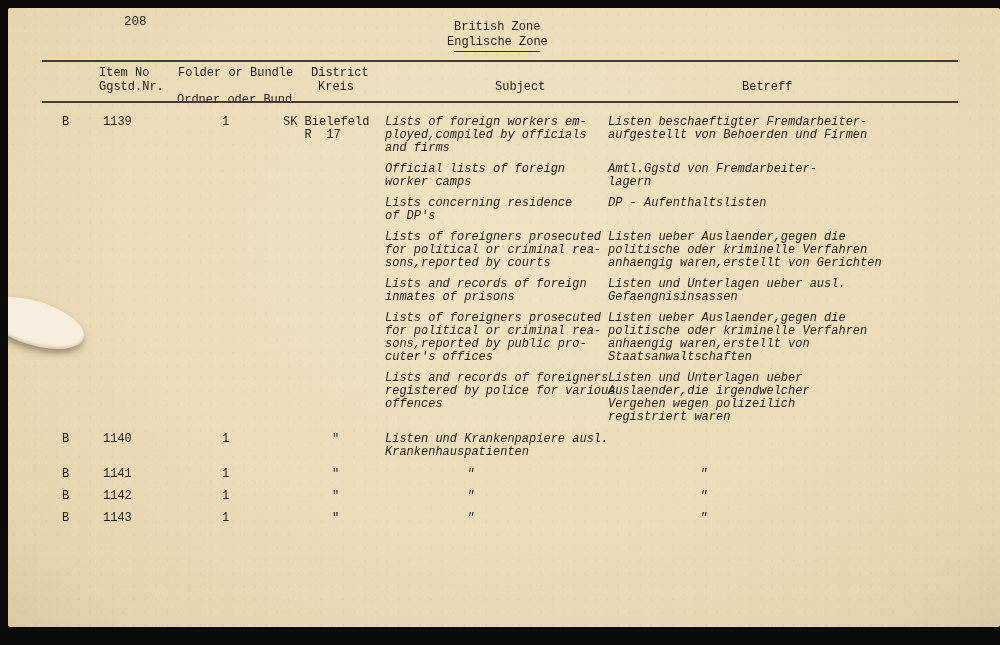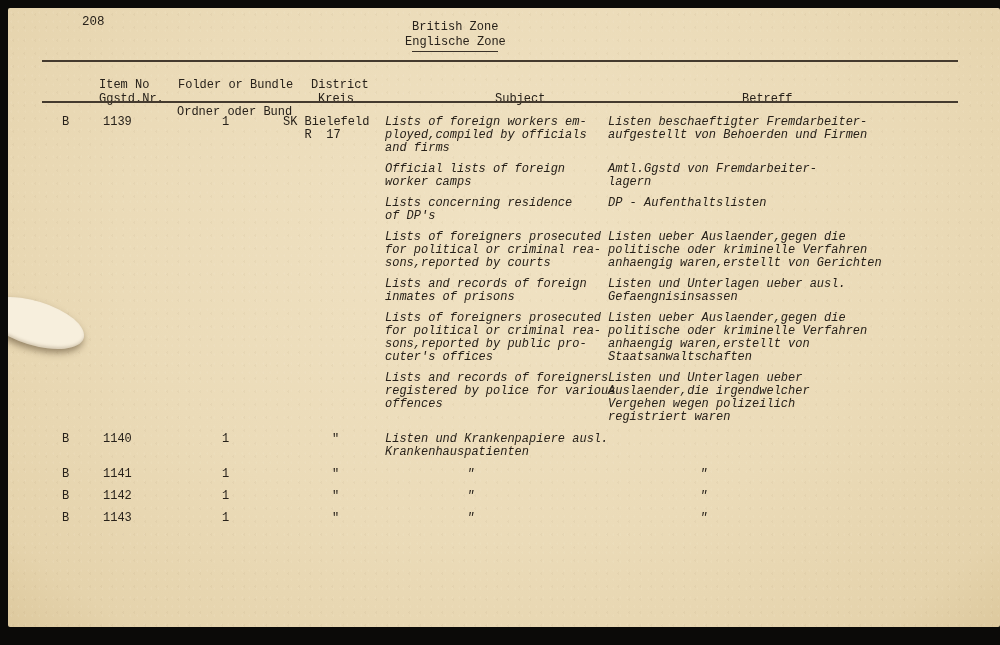--- a/index.html
+++ b/index.html
@@ -17,28 +17,28 @@
       radial-gradient(rgba(120,95,60,0.05) 1px, transparent 1px),
       radial-gradient(rgba(255,250,235,0.07) 1px, transparent 1px),
       radial-gradient(ellipse at 50% 38%, #f0e2c3 0%, #ebdbb8 55%, #e5d3ac 88%, #ddc99e 100%);
     background-size: 11px 13px, 7px 9px, 100% 100%;
     border-radius:2px;
     overflow:hidden;
     color:#27211a;
     font-size:12px;
     line-height:13px;
   }
-  .abs { position:absolute; white-space:pre; }
+  .abs { position:absolute; white-space:pre;margin-left:42px; }
   #page-number { left:74px; top:8px; font-size:12.5px; }
   #title-en { left:404px; top:13px; border-bottom:1px solid #3a3128; padding-bottom:17px; }
   #title-de { left:397px; top:28px; }
   .rule { position:absolute; left:34px; width:916px; height:2px; background:#443a2e; }
   #rule-top { top:52px; }
   #rule-header { top:93px; }
-  .hdr { position:absolute; white-space:pre;margin-top:12px; }
+  .hdr { position:absolute; white-space:pre; }
   #hdr-item1 { left:91px; top:59px; }
   #hdr-item2 { left:91px; top:73px; }
   #hdr-folder1 { left:170px; top:59px; }
   #hdr-folder2 { left:169px; top:86px; }
   #hdr-district1 { left:303px; top:59px; }
   #hdr-district2 { left:310px; top:73px; }
   #hdr-subject { left:487px; top:73px; }
   #hdr-betreff { left:734px; top:73px; }
   #rows { position:absolute; top:108px; left:32px; right:26px; }
   .row {

